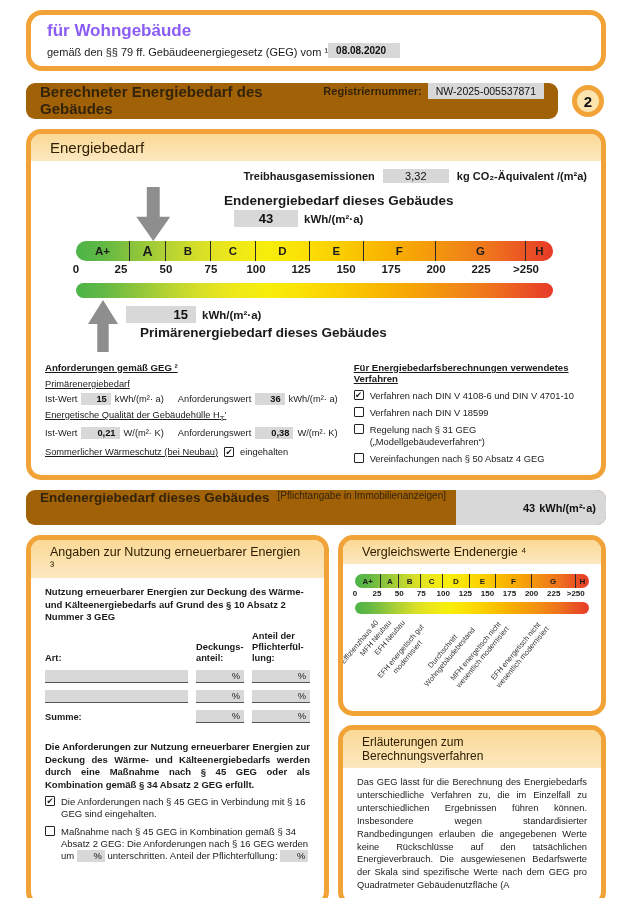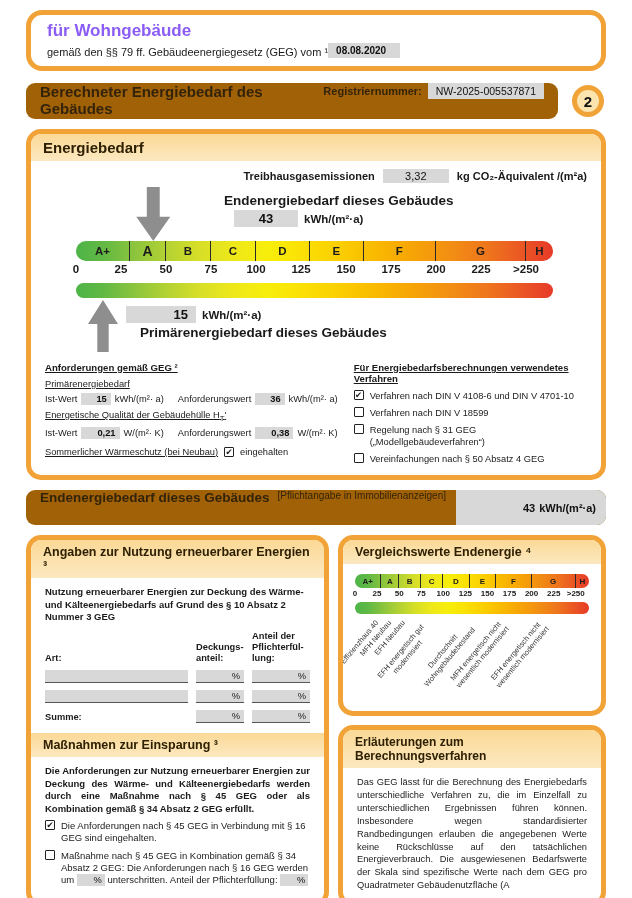--- a/index.html
+++ b/index.html
@@ -35,22 +35,22 @@
   .badge {
     position:absolute; right:2px; top:50%; transform:translateY(-50%);
     width:32px; height:32px; border-radius:50%; border:5px solid #f1a338;
     background:#fce4af; display:flex; align-items:center; justify-content:center;
     font-weight:800; font-size:15px; color:#111;
   }
 
   
   .box { border:5px solid #f1a338; border-radius:15px; background:#fff; overflow:hidden; }
   .strip {
-    background:linear-gradient(#fbd996,#fce8c0); padding:5px 12px;
-    font-weight:bold; color:#2e2003; font-size:15px;
+    background:linear-gradient(#fbd996,#fce8c0); padding:5px 19px;
+    font-weight:normal; color:#2e2003; font-size:15px;
   }
   .box-body { padding:8px 14px 10px 14px; }
 
   
   .main-box { margin-bottom:10px; }
   .ghg-row { display:flex; justify-content:flex-end; align-items:center; gap:8px; font-size:11px; }
   .ghg-value { width:66px; text-align:center; font-size:11px; padding:1px 0; }
 
   .scale-zone { margin:2px 34px 0 31px; }
   .end-zone { position:relative; height:56px; }
@@ -364,23 +364,20 @@
           <div class="rt-bar"></div>
           <div class="rt-pct">%</div>
           <div class="rt-pct">%</div>
 
           <div class="rt-sum">Summe:</div>
           <div class="rt-pct">%</div>
           <div class="rt-pct">%</div>
         </div>
       </div>
 
-      <div class="strip t125">
-        <span>Maßnahmen zur Einsparung ³</span>
-      </div>
       <div class="box-body">
         <p class="bold t95 just">Die Anforderungen zur Nutzung erneuerbarer Energien zur Deckung des Wärme- und Kälteenergiebedarfs werden durch eine Maßnahme nach § 45 GEG oder als Kombination gemäß § 34 Absatz 2 GEG erfüllt.</p>
         <div class="cb-row t95">
           <span class="cb">✔</span>
           <span>Die Anforderungen nach § 45 GEG in Verbindung mit § 16 GEG sind eingehalten.</span>
         </div>
         <div class="cb-row t95">
           <span class="cb"></span>
           <span>
             <span>Maßnahme nach § 45 GEG in Kombination gemäß § 34 Absatz 2 GEG: Die Anforderungen nach § 16 GEG werden um</span>

